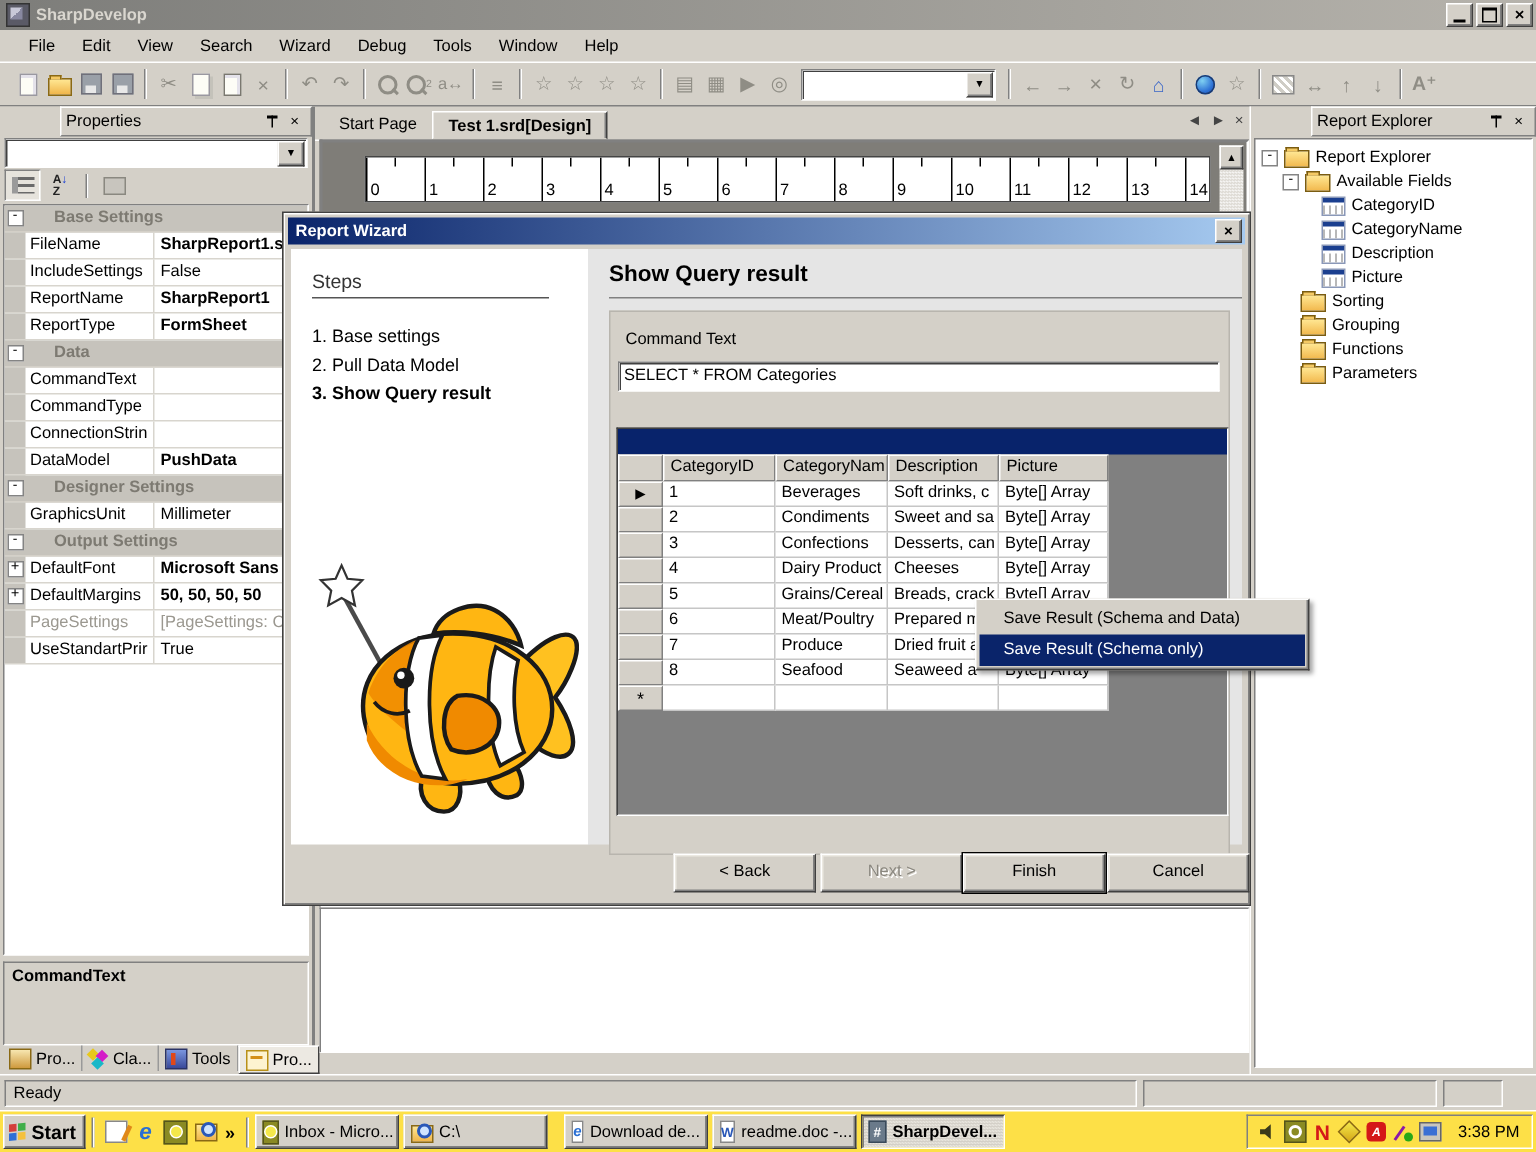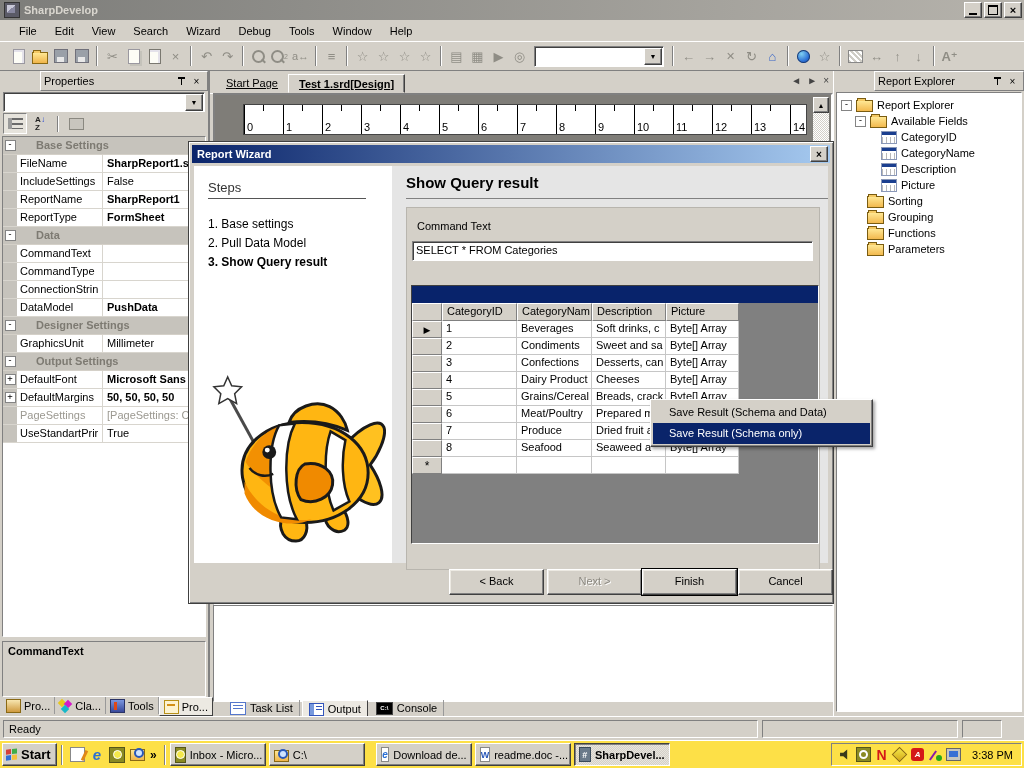--- a/index.html
+++ b/index.html
@@ -90,21 +90,21 @@
   .lv0{padding-left:4px;} .lv1{padding-left:22px;} .lv2{padding-left:44px;}
   .icon-folder{width:15px;height:10px;background:linear-gradient(#ffe793,#f2b94e);border:1px solid #7a5c11;position:relative;flex:0 0 15px;margin-top:2px;}
   .icon-folder::before{content:"";position:absolute;top:-3px;left:0;width:7px;height:2px;background:#f4c964;border:1px solid #7a5c11;border-bottom:none;}
   .icon-field{width:14px;height:11px;background:#fff;border:1px solid #8a98b8;position:relative;flex:0 0 14px;}
   .icon-field::before{content:"";position:absolute;top:0;left:0;right:0;height:3px;background:#1b3f8f;}
   .icon-field::after{content:"";position:absolute;left:0;right:0;top:5px;bottom:0;background:repeating-linear-gradient(to right,#b8b8b8 0 1px,transparent 1px 4px);}
 
   
   .center{position:absolute;left:210px;top:71px;width:623px;height:645px;}
   .tabstrip{position:absolute;left:0;top:0;right:0;height:22px;display:flex;align-items:flex-end;padding-left:6px;border-bottom:1px solid #fff;}
-  .doc-tab{padding:3px 10px 0;height:19px;box-sizing:border-box;text-decoration:underline;}
+  .doc-tab{padding:3px 10px 0;height:19px;box-sizing:border-box;}
   .doc-tab.act{font-weight:bold;border:1px solid;border-color:#fff #404040 transparent #fff;background:#D4D0C8;box-shadow:inset -1px 0 0 #808080;}
   .tab-nav{position:absolute;right:4px;top:4px;display:flex;gap:6px;color:#444;font-size:10px;}
   .design{position:absolute;left:3px;right:0;top:22px;height:512px;background:#7f7d78;border:2px solid;border-color:#808080 #fff #fff #808080;box-sizing:border-box;}
   .ruler{position:absolute;left:28px;right:24px;top:9px;height:29px;background:#fff;border:1px solid #444;display:flex;overflow:hidden;}
   .runit{flex:0 0 38px;position:relative;height:100%;border-left:1px solid #000;}
   .runit::before{content:"";position:absolute;left:18px;top:0;width:1px;height:6px;background:#000;}
   .runit i{font-style:normal;position:absolute;left:2px;bottom:1px;font-size:11px;}
   .vscroll{position:absolute;right:2px;top:2px;bottom:2px;width:16px;background:repeating-conic-gradient(#fff 0 25%,#d4d0c8 0 50%) 0 0/2px 2px;}
   .scroll-btn{width:16px;height:16px;background:#D4D0C8;display:flex;align-items:center;justify-content:center;font-size:7px;box-sizing:border-box;}
   .outpane{position:absolute;left:3px;right:0;top:534px;height:95px;background:#fff;border:1px solid;border-color:#808080 #fff #fff #808080;}
@@ -506,34 +506,20 @@
             </span>
           </span>
         </div>
       <div class="vscroll">
         <span class="scroll-btn out">▲</span>
       </div>
     </div>
 
     <div class="outpane"></div>
 
-    <div class="bottom-tabs">
-      <span class="btab">
-          <span class="ic-tasklist"></span>
-          <span>Task List</span>
-        </span>
-      <span class="btab act">
-          <span class="ic-output"></span>
-          <span>Output</span>
-        </span>
-      <span class="btab">
-          <span class="ic-console">C:\</span>
-          <span>Console</span>
-        </span>
-    </div>
   </div>
 
   <div class="right-panel">
     <div class="panel-header">
       <span class="panel-title">Report Explorer</span>
       <span class="hbtn">
           <i class="pin"></i>
         </span>
       <span class="hbtn">×</span>
     </div>

